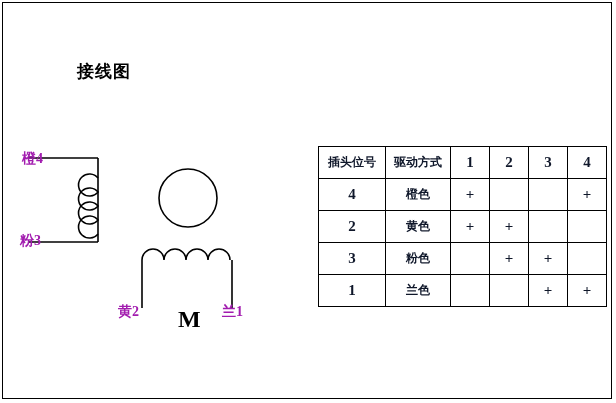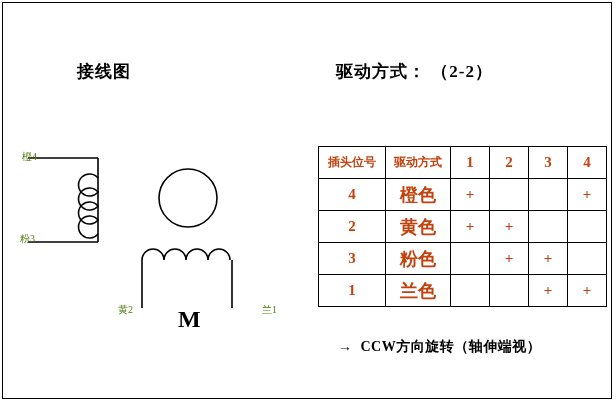--- a/index.html
+++ b/index.html
@@ -48,62 +48,62 @@
   
   #wiring {
     position: absolute;
     left: 10px;
     top: 120px;
     width: 280px;
     height: 220px;
   }
   .wl {
     position: absolute;
-    font-size: 10px;
-    font-weight: normal;
-    color: #4d7c0f;
+    font-size: 14px;
+    font-weight: bold;
+    color: #a21caf;
     white-space: nowrap;
   }
   #lbl-orange { left: 22px; top: 150px; }
   #lbl-pink   { left: 20px; top: 232px; }
   #lbl-yellow { left: 118px; top: 303px; }
-  #lbl-blue   { left: 222px; top: 303px; margin-left: 40px; }
+  #lbl-blue   { left: 222px; top: 303px; }
   #motor-letter {
     position: absolute;
     left: 168px;
     top: 186px;
     font-size: 24px;
     font-weight: bold;
     font-family: "Liberation Serif", serif;
     color: #000;
   }
   
   #table-wrap {
     position: absolute;
     left: 318px;
     top: 146px;
   }
   table.dt {
     border-collapse: collapse;
     font-size: 14px;
-    color: #c2410c;
+    color: #0f172a;
   }
   table.dt th, table.dt td {
     border: 1px solid #000;
     text-align: center;
     vertical-align: middle;
     font-weight: bold;
     height: 29px;
     font-family: "Liberation Serif", serif;
   }
   table.dt th.hc1 { width: 64px; font-size: 12px; }
   table.dt th.hc2 { width: 62px; font-size: 12px; }
   table.dt th.hn  { width: 36px; font-size: 15px; }
   table.dt td.c1  { width: 64px; font-size: 15px; }
-  table.dt td.c2  { width: 62px; font-size: 18px; }
+  table.dt td.c2  { width: 62px; font-size: 12px; }
   table.dt td.cn  { width: 36px; font-size: 15px; }
   #footnote {
     position: absolute;
     left: 338px;
     top: 338px;
     font-size: 14px;
     font-weight: bold;
     color: #000;
     white-space: nowrap;
     letter-spacing: 0.5px;
@@ -113,21 +113,20 @@
     margin-right: 8px;
   }
 </style>
 </head>
 <body>
 
 <div id="page">
   <div class="border-frame"></div>
 
   <div class="label" id="title-left">接线图</div>
-  <div class="label" id="title-right">驱动方式： （2-2）</div>
 
   <div id="wiring">
     <svg width="280" height="220" viewBox="0 0 280 220">
 
       <line x1="18" y1="38" x2="88" y2="38" stroke="#000" stroke-width="1.6"></line>
 
       <line x1="88" y1="38" x2="88" y2="122" stroke="#000" stroke-width="1.6"></line>
 
       <line x1="18" y1="122" x2="88" y2="122" stroke="#000" stroke-width="1.6"></line>
 
@@ -192,16 +191,13 @@
           <td class="c2">兰色</td>
           <td class="cn"></td>
           <td class="cn"></td>
           <td class="cn">+</td>
           <td class="cn">+</td>
         </tr>
       </tbody>
     </table>
   </div>
 
-  <div id="footnote">
-    <span class="arrow">→</span><span>CCW方向旋转（轴伸端视）</span>
-  </div>
 </div>
 
 </body></html>

